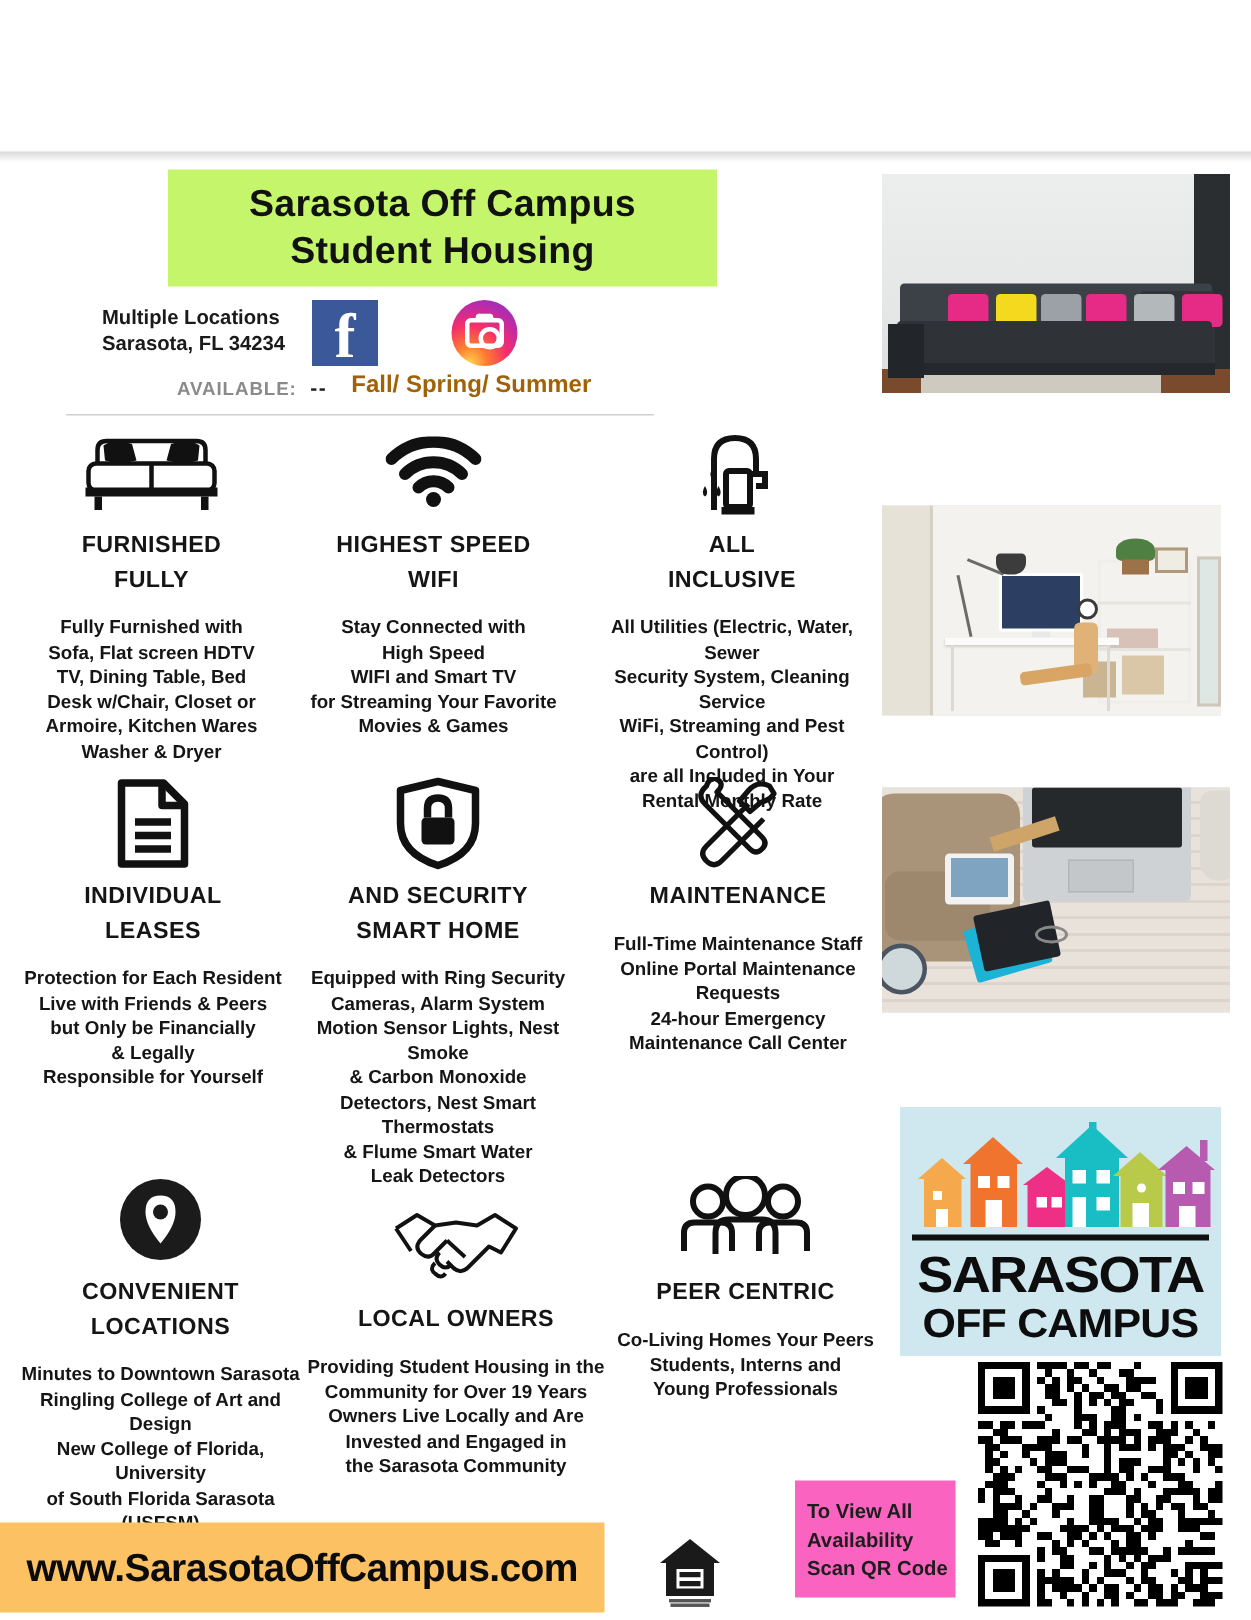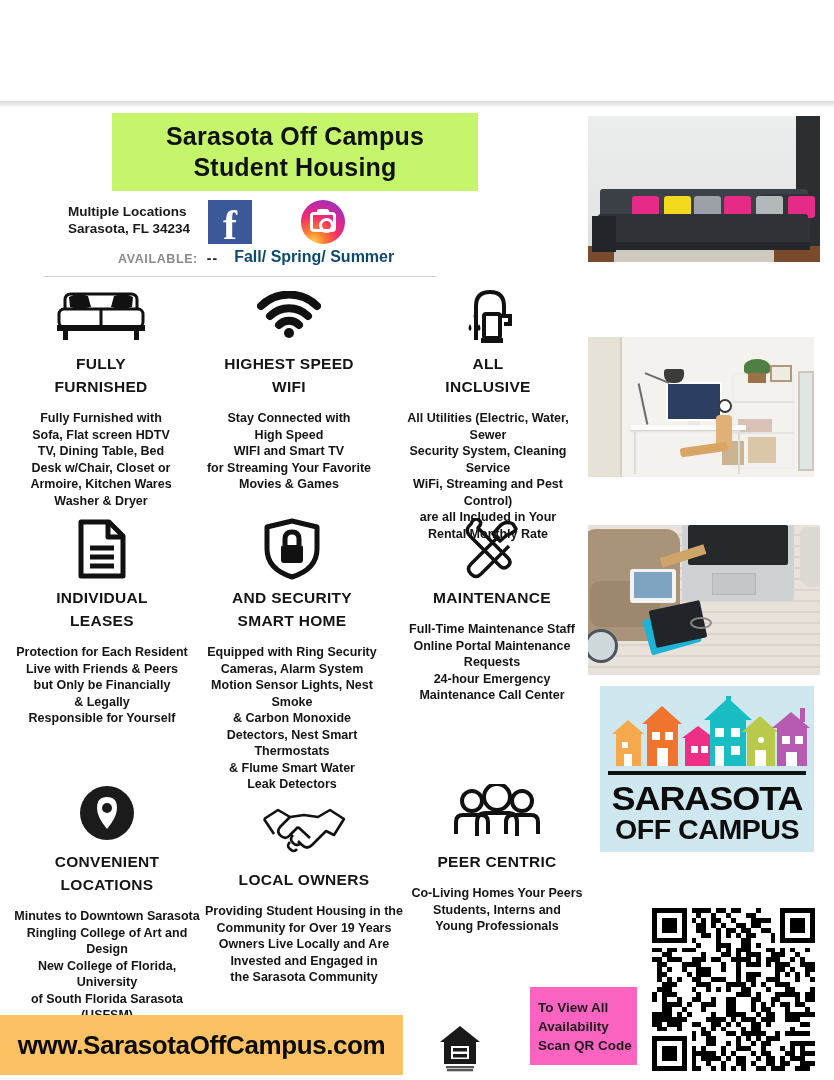--- a/index.html
+++ b/index.html
@@ -53,21 +53,21 @@
   .ig-inner { width:26px; height:20px; border:3px solid #fff; border-radius:4px; position:relative; }
   .ig-inner:before { content:""; position:absolute; left:50%; top:50%; width:9px; height:9px;
     margin-left:-4.5px; margin-top:-4.5px; border:3px solid #fff; border-radius:50%; }
   .ig-bump { position:absolute; left:50%; top:-6px; margin-left:-6px; width:12px; height:5px;
     background:transparent; border-top:3px solid #fff; border-left:3px solid #fff; border-right:3px solid #fff;
     border-top-left-radius:3px; border-top-right-radius:3px; }
 
   .avail-row { position:absolute; left:118px; top:248px; display:flex; align-items:flex-end; gap:9px; }
   .avail-label { font-size:12.5px; font-weight:bold; color:#8a8a8a; letter-spacing:0.6px; }
   .avail-dash { font-size:14px; font-weight:bold; color:#222; letter-spacing:1px;}
-  .avail-val { font-size:16px; font-weight:bold; color:#0c4a6e; margin-left:7px; }
+  .avail-val { font-size:16px; font-weight:bold; color:#a16207; margin-left:7px; }
 
   .hr { position:absolute; left:44px; top:276px; width:392px; height:1px; background:#cfcfcf; }
 
   
   .feat {
     position:absolute; text-align:center; color:#151515;
   }
   .feat .icon { height:62px; display:flex; align-items:center; justify-content:center; margin-bottom:6px;}
   .feat .ttl { font-size:15.5px; font-weight:bold; line-height:23px; letter-spacing:0.3px; }
   .feat .body { font-size:12.5px; font-weight:bold; line-height:16.5px; margin-top:12px; }
@@ -145,21 +145,21 @@
   .fl-shoe1 { position:absolute; left:212px; top:2px; width:26px; height:60px; background:#dcdad3; border-radius:8px 8px 12px 12px;}
   .fl-tab { position:absolute; left:42px; top:44px; width:46px; height:34px; background:#f2f2f2; border-radius:3px;}
   .fl-tabscr { position:absolute; left:46px; top:47px; width:38px; height:26px; background:#7fa4c2;}
   .fl-note1 { position:absolute; left:64px; top:80px; width:52px; height:38px; background:#21252a; border-radius:2px; transform:rotate(-12deg);}
   .fl-note2 { position:absolute; left:58px; top:88px; width:52px; height:36px; background:#1db3d6; border-radius:2px; transform:rotate(-16deg);}
   .fl-rule { position:absolute; left:72px; top:26px; width:46px; height:10px; background:#cfa468; transform:rotate(-18deg);}
   .fl-clock { position:absolute; left:-4px; top:104px; width:34px; height:34px; border:3px solid #4a5560; border-radius:50%; background:#cfd9db;}
   .fl-glass { position:absolute; left:102px; top:92px; width:22px; height:12px; border:2px solid #888; border-radius:50%;}
 
   
-  .logo-box { position:absolute; left:600px; top:686px; width:214px; height:166px; background:#cfe8ef; overflow:hidden;}
+  .logo-box { position:absolute; left:600px; top:738px; width:214px; height:166px; background:#cfe8ef; overflow:hidden;}
   .logo-houses { position:absolute; left:0; top:10px; width:214px; height:74px; }
   .logo-bar { position:absolute; left:8px; top:85px; width:198px; height:4px; background:#111; }
   .logo-txt { position:absolute; left:0; top:95px; width:214px; text-align:center; }
   .logo-t1 { font-size:34px; font-weight:bold; letter-spacing:-1px; line-height:34px; color:#0d0d0d;
              transform:scaleX(1.06); }
   .logo-t2 { font-size:27px; font-weight:bold; letter-spacing:-0.5px; line-height:30px; color:#0d0d0d;
              transform:scaleX(1.06); }
 
   
   .url-banner { position:absolute; left:0; top:1015px; width:403px; height:60px; background:#fbc163;
@@ -212,22 +212,22 @@
         <path d="M10 22 L10 12 Q10 6 16 6 L76 6 Q82 6 82 12 L82 22" fill="none" stroke="#111" stroke-width="3"></path>
         <path d="M14 9 Q22 4 33 8 L36 19 Q24 22 15 19 Z" fill="#111"></path>
         <path d="M78 9 Q70 4 59 8 L56 19 Q68 22 77 19 Z" fill="#111"></path>
         <rect x="4" y="21" width="84" height="18" rx="5" fill="none" stroke="#111" stroke-width="3"></rect>
         <line x1="46" y1="22" x2="46" y2="38" stroke="#111" stroke-width="3"></line>
         <rect x="2" y="37" width="88" height="6" fill="#111"></rect>
         <rect x="8" y="43" width="5" height="9" fill="#111"></rect>
         <rect x="79" y="43" width="5" height="9" fill="#111"></rect>
       </svg>
     </div>
+    <div class="ttl">FURNISHED</div>
     <div class="ttl">FULLY</div>
-    <div class="ttl">FURNISHED</div>
     <div class="body" style="white-space:pre-line">Fully Furnished with
 Sofa, Flat screen HDTV
 TV, Dining Table, Bed
 Desk w/Chair, Closet or
 Armoire, Kitchen Wares
 Washer &amp; Dryer</div>
   </div>
 
   <div class="feat f2">
     <div class="icon">

